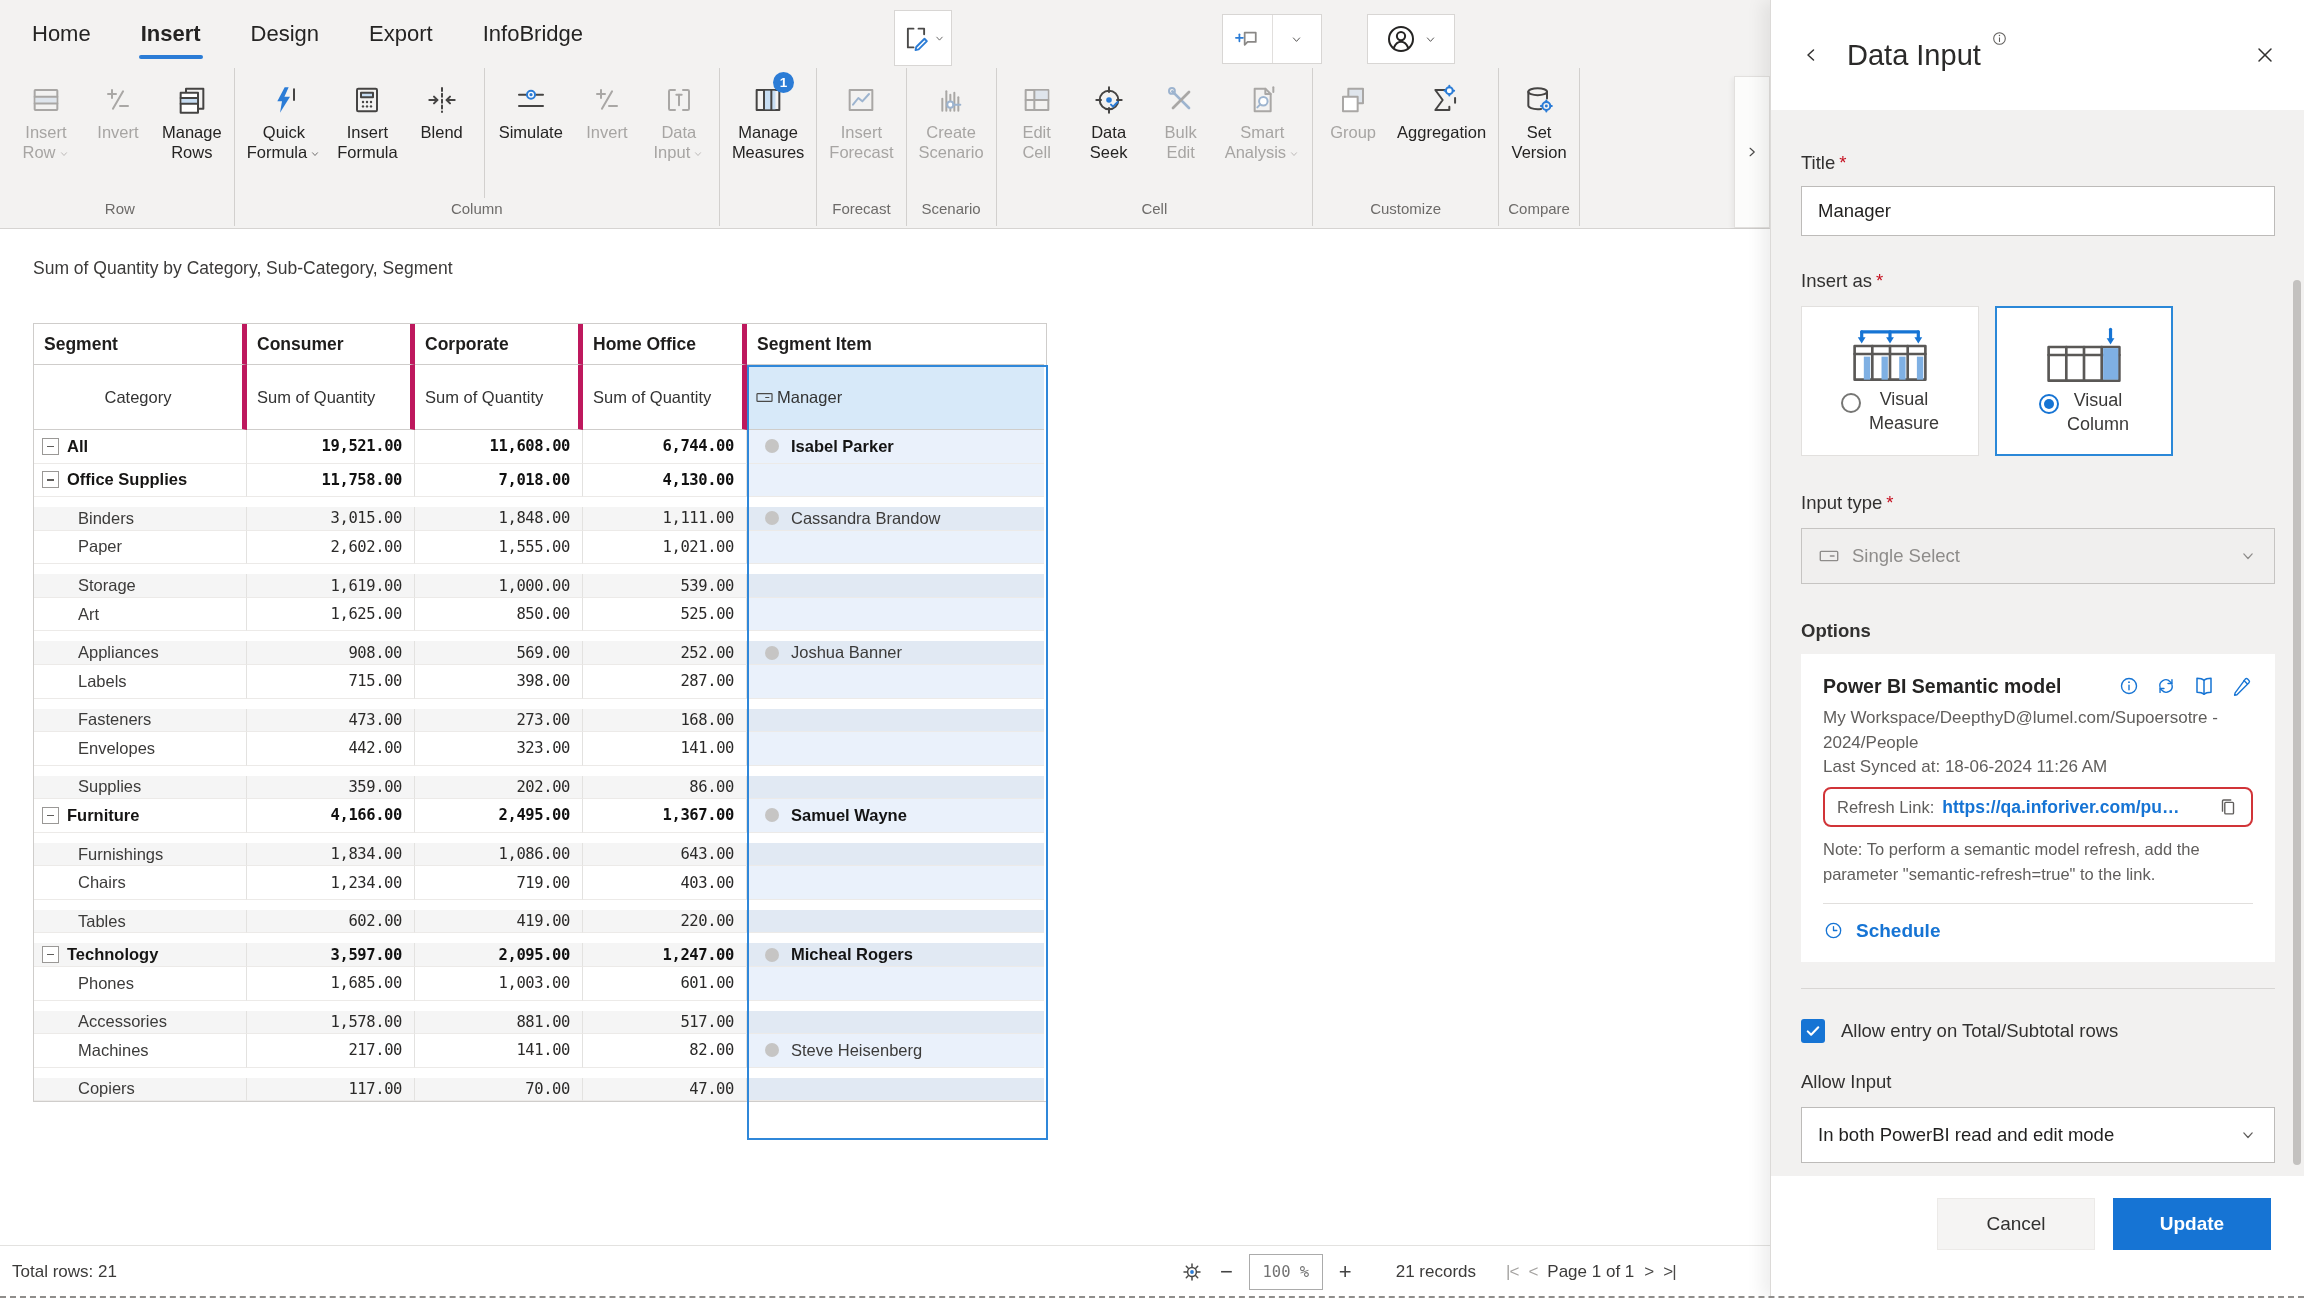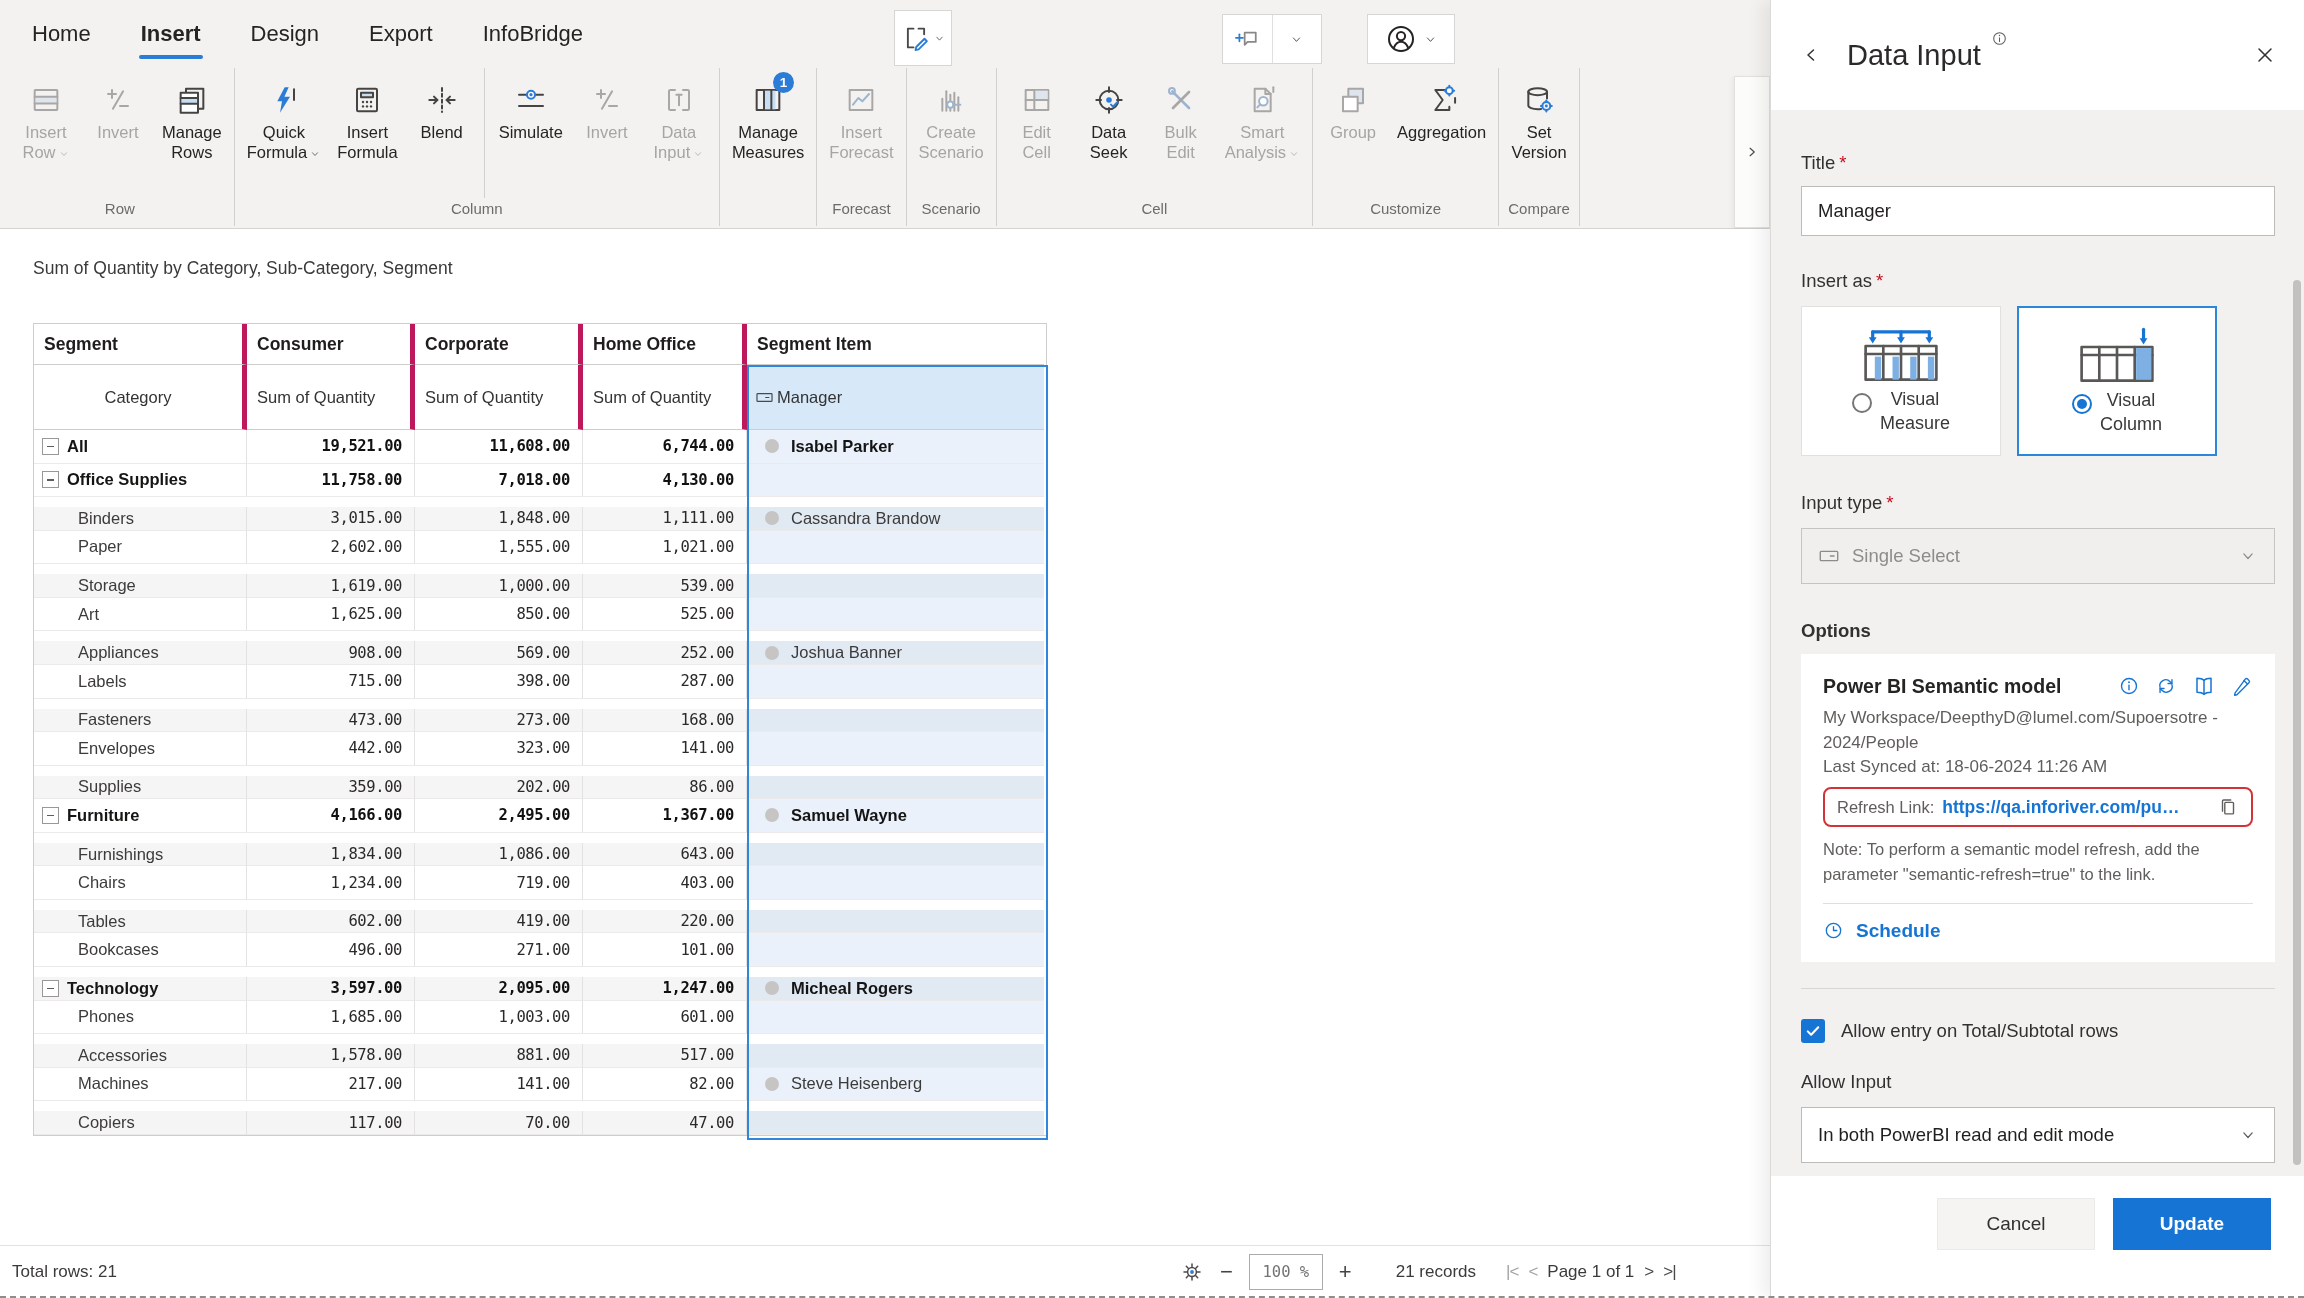--- a/index.html
+++ b/index.html
@@ -86,21 +86,21 @@
   #panel-header{position:absolute;left:0;top:0;right:0;height:110px;background:#fff;display:flex;align-items:center;padding:0 28px;box-sizing:border-box;}
   #panel-title{font-size:29px;color:#2b2a29;margin-left:24px;}
   #panel-info{margin-left:10px;align-self:flex-start;margin-top:30px;}
   #panel-body{position:absolute;left:0;top:110px;right:0;bottom:122px;padding:42px 30px 0;box-sizing:border-box;overflow:hidden;}
   .flabel{font-size:18.5px;color:#323130;}
   .req{color:#c50f1f;margin-left:4px;}
   .tinput{margin-top:12px;height:48px;background:#fff;border:1px solid #bdbbb9;display:flex;align-items:center;padding:0 16px;
           font-size:18.5px;color:#201f1e;}
   #insert-as{margin-top:34px;}
   #cards{display:flex;gap:16px;margin-top:14px;}
-  .card{width:200px;height:150px;background:#fff;border:1px solid #e2e0de;box-sizing:border-box;display:flex;flex-direction:column;align-items:center;cursor:pointer;position:relative;}
+  .card{width:178px;height:150px;background:#fff;border:1px solid #e2e0de;box-sizing:border-box;display:flex;flex-direction:column;align-items:center;cursor:pointer;position:relative;}
   .card.selected{border:2px solid #2b88d8;}
   .card .cicon{margin-top:16px;height:62px;display:flex;align-items:center;}
   .card .crow{display:flex;align-items:flex-start;gap:8px;margin-top:2px;}
   .radio{width:20px;height:20px;border-radius:50%;border:2px solid #767674;background:#fff;box-sizing:border-box;margin-top:6px;flex:0 0 auto;position:relative;}
   .radio.on{border-color:#1674d4;}
   .radio.on::after{content:"";position:absolute;left:3px;top:3px;width:10px;height:10px;border-radius:50%;background:#1674d4;}
   .clabel{font-size:18px;color:#3a3938;text-align:center;line-height:1.35;}
   #input-type{margin-top:36px;}
   .select{margin-top:14px;height:56px;display:flex;align-items:center;padding:0 16px;box-sizing:border-box;gap:12px;font-size:18.5px;}
   .select .chevr{margin-left:auto;}
@@ -738,29 +738,20 @@
         </div>
         <div class="grid5 trow shaded">
           <div class="c lab child">
             <span>Tables</span>
           </div>
           <div class="c num">602.00</div>
           <div class="c num">419.00</div>
           <div class="c num">220.00</div>
           <div class="c mgr"></div>
         </div>
-        <div class="grid5 trow">
-          <div class="c lab child">
-            <span>Bookcases</span>
-          </div>
-          <div class="c num">496.00</div>
-          <div class="c num">271.00</div>
-          <div class="c num">101.00</div>
-          <div class="c mgr"></div>
-        </div>
         <div class="grid5 trow bold shaded">
           <div class="c lab parent">
             <span class="collapse-box"></span>
             <span>Technology</span>
           </div>
           <div class="c num">3,597.00</div>
           <div class="c num">2,095.00</div>
           <div class="c num">1,247.00</div>
           <div class="c mgr">
             <span class="bullet"></span>

